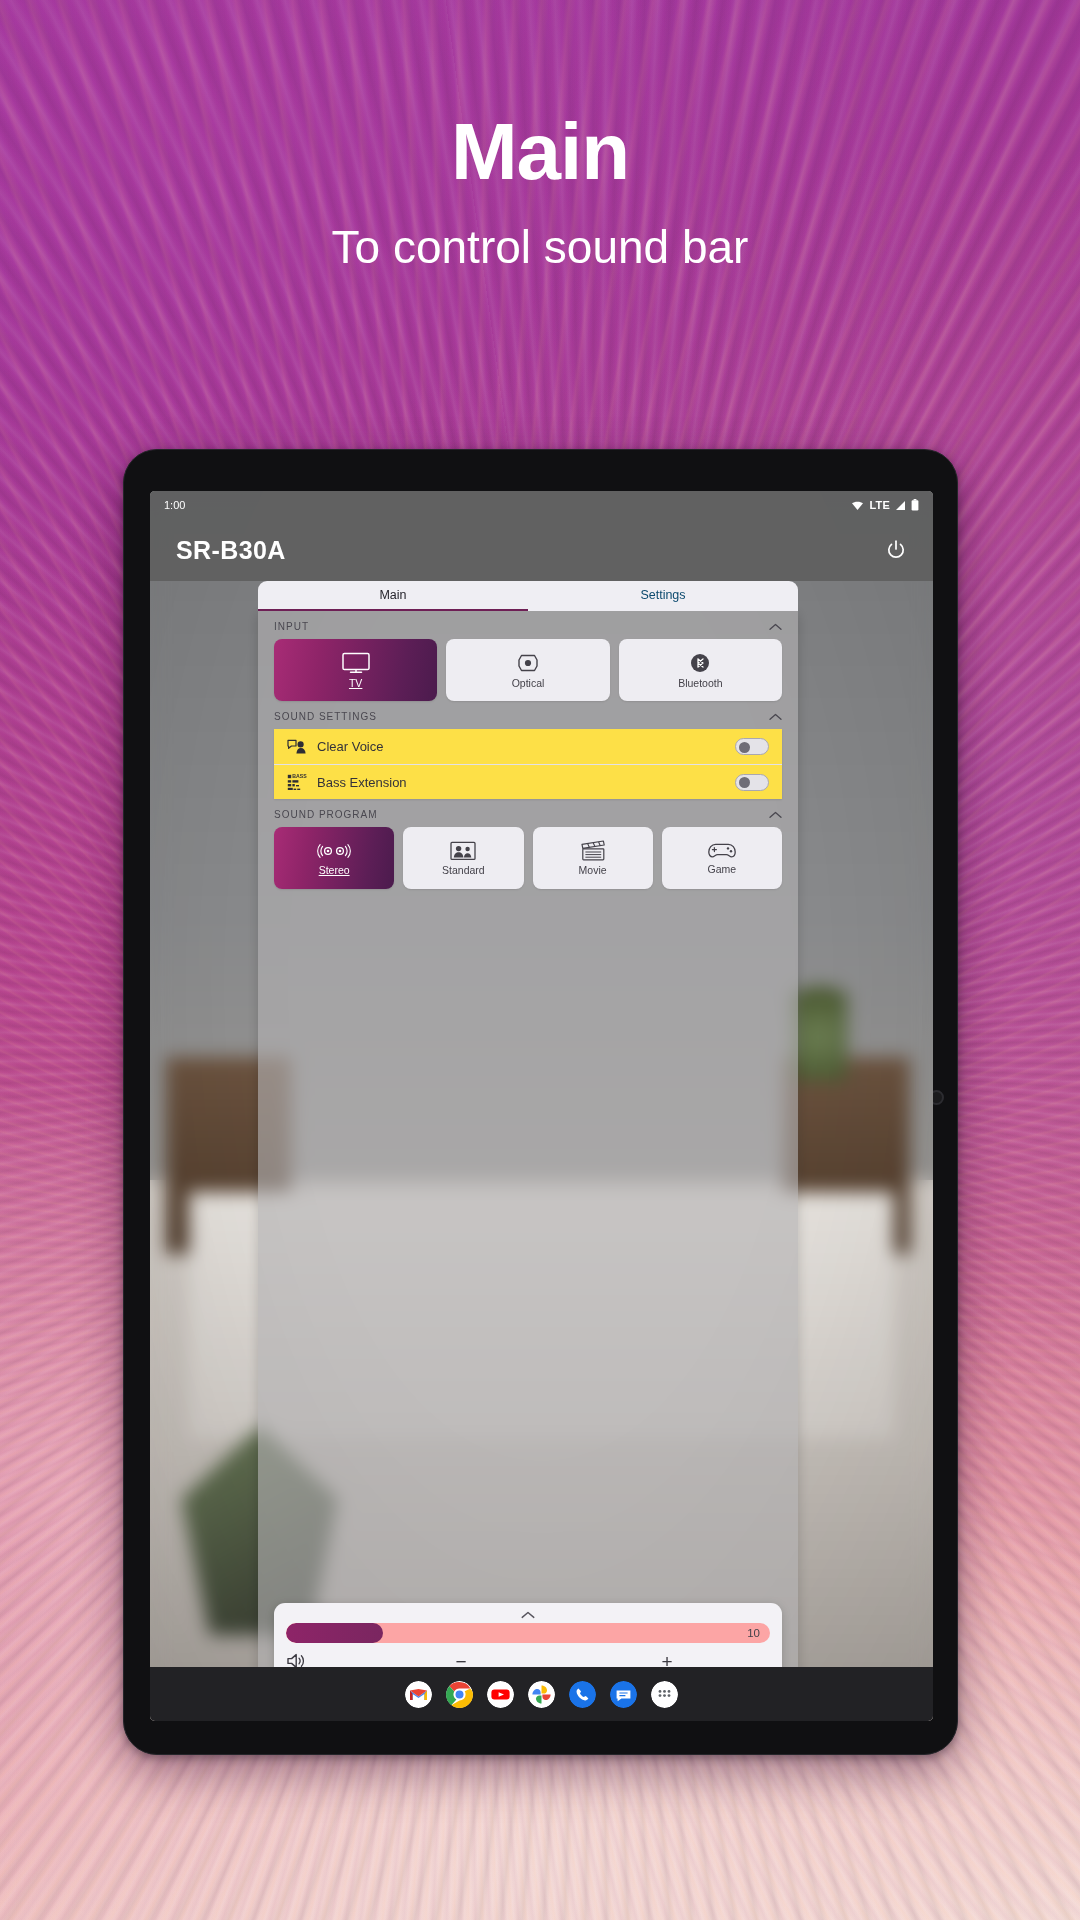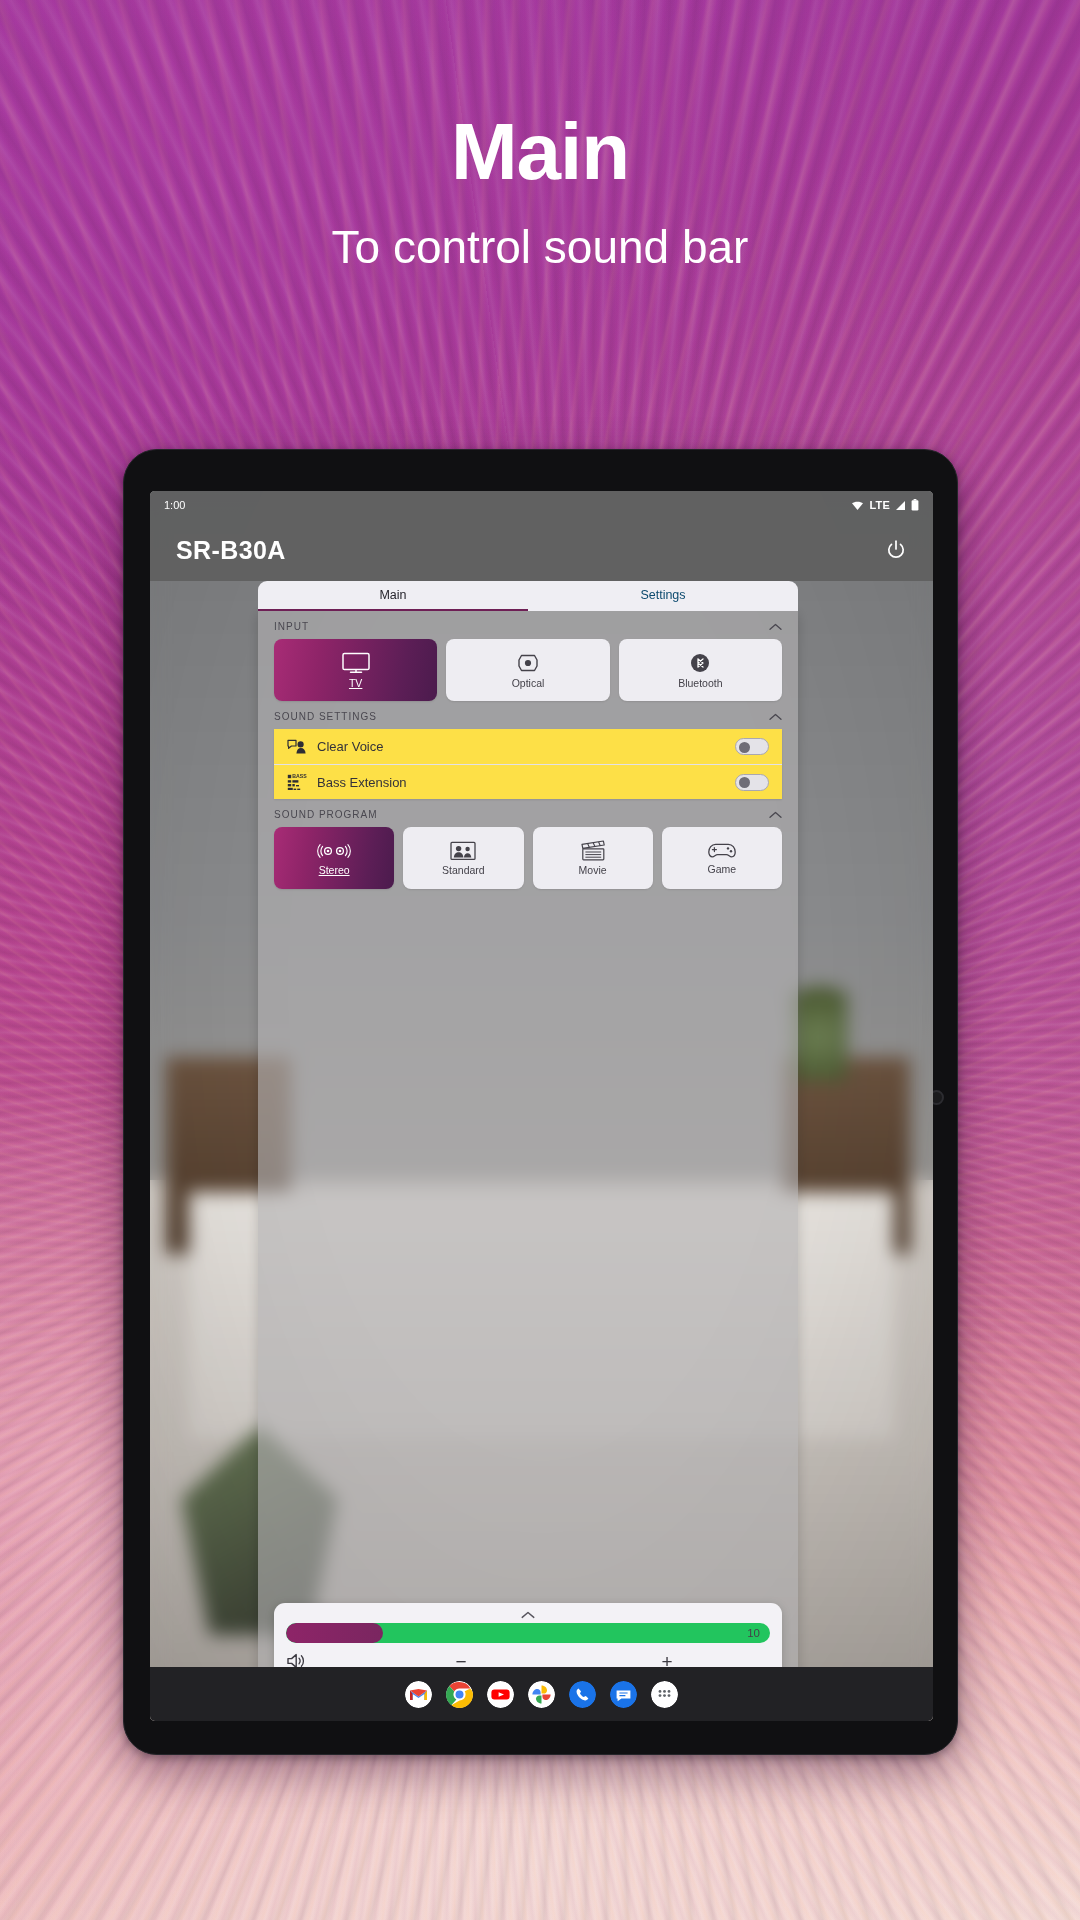--- a/index.html
+++ b/index.html
@@ -199,21 +199,21 @@
   #volume-panel {
     position: absolute; left: 16px; bottom: 14px; width: 508px;
     background: #f3f2f6; border-radius: 11px;
     padding: 6px 12px 8px 12px;
     box-shadow: 0 2px 10px rgba(0,0,0,0.18);
     z-index: 11;
   }
   #vol-expand { text-align: center; line-height: 0; cursor: pointer; padding: 2px 0 4px; }
   #vol-track {
     position: relative; height: 20px; border-radius: 10px;
-    background: #22c55e; overflow: hidden; cursor: pointer;
+    background: #fca5a5; overflow: hidden; cursor: pointer;
   }
   #vol-fill {
     position: absolute; left: 0; top: 0; height: 100%;
     background: linear-gradient(90deg,#8e2468 0%, #7a2660 100%);
     border-radius: 10px;
   }
   #vol-value {
     position: absolute; right: 10px; top: 0; height: 100%;
     display: flex; align-items: center;
     font-size: 11.5px; color: #44424a;

